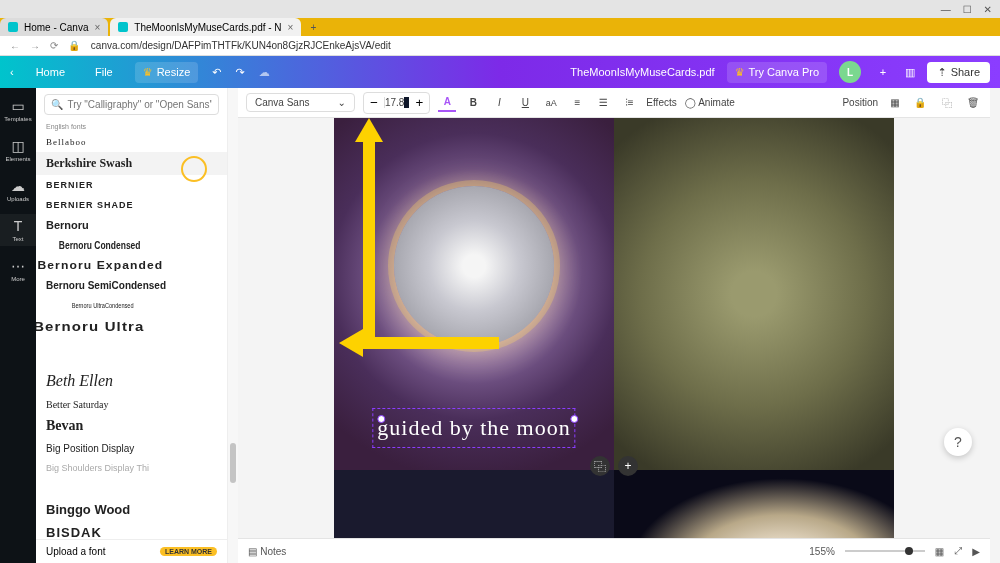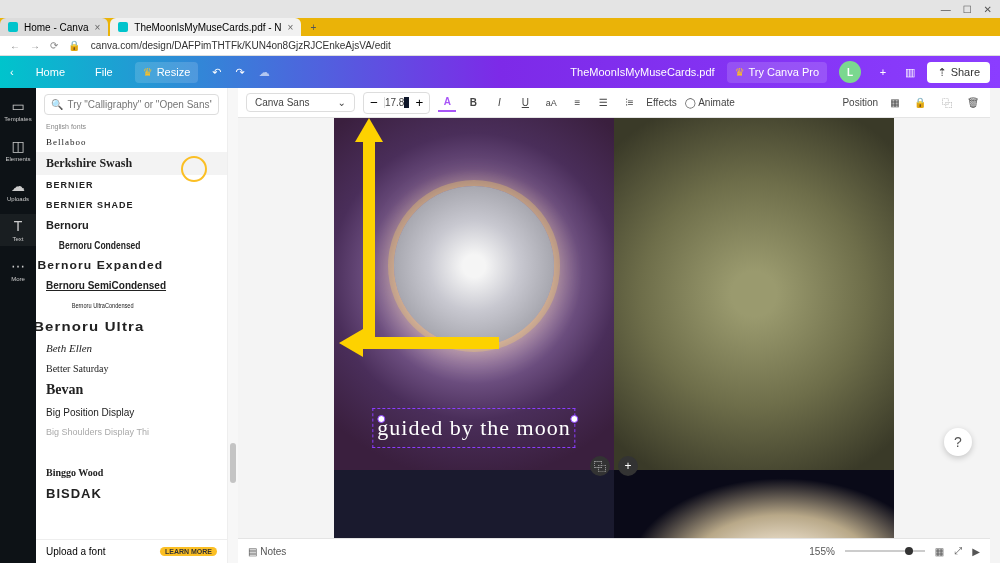--- a/index.html
+++ b/index.html
@@ -188,30 +188,30 @@
     </div>
     <div class="font-section-label">English fonts</div>
     <div class="font-list" id="font-list">
         <div class="font-item" style="font-family:cursive; font-size:9px; letter-spacing:1px;">Bellaboo</div>
         <div class="font-item hovered" style="font-family:'Brush Script MT',cursive; font-weight:bold; font-size:12px;">Berkshire Swash</div>
         <div class="font-item" style="font-family:Impact,sans-serif; font-weight:bold; font-size:9px; letter-spacing:1px;">BERNIER</div>
         <div class="font-item" style="font-family:Impact,sans-serif; font-weight:bold; font-size:9px; letter-spacing:1px;">BERNIER SHADE</div>
         <div class="font-item" style="font-family:Arial Black,sans-serif; font-weight:700; font-size:11px;">Bernoru</div>
         <div class="font-item" style="font-family:Arial,sans-serif; font-weight:bold; font-size:10px; transform:scaleX(0.85);">Bernoru Condensed</div>
         <div class="font-item" style="font-family:Arial Black,sans-serif; font-weight:900; font-size:11px; letter-spacing:1px; transform:scaleX(1.1);">Bernoru Expanded</div>
-        <div class="font-item" style="font-family:Arial,sans-serif; font-weight:bold; font-size:10px;text-decoration:underline;">Bernoru SemiCondensed</div>
+        <div class="font-item" style="font-family:Arial,sans-serif; font-weight:bold; font-size:10px;">Bernoru SemiCondensed</div>
         <div class="font-item" style="font-family:Arial,sans-serif; font-size:8px; transform:scaleX(0.7);">Bernoru UltraCondensed</div>
         <div class="font-item" style="font-family:Arial Black,sans-serif; font-weight:900; font-size:13px; letter-spacing:1px; transform:scaleX(1.15);">Bernoru Ultra</div>
-        <div class="font-item" style="font-family:'Brush Script MT',cursive; font-size:11px; font-style:italic;">Beth Ellen</div>
+        <div class="font-item" style="font-family:'Brush Script MT',cursive; font-size:16px; font-style:italic;margin-top:30px;">Beth Ellen</div>
         <div class="font-item" style="font-family:cursive; font-size:10px;">Better Saturday</div>
         <div class="font-item" style="font-family:Georgia,serif; font-weight:900; font-size:14px;text-align:center;">Bevan</div>
         <div class="font-item" style="font-family:Arial Narrow,sans-serif; font-size:10px;">Big Position Display</div>
         <div class="font-item" style="font-family:Arial Narrow,sans-serif; font-size:9px; color:#aaa;">Big Shoulders Display Thi</div>
         <div class="font-item" style="font-size:8px; color:#ccc;"></div>
-        <div class="font-item" style="font-family:Liberation Serif, serif; font-weight:bold; font-size:10px;">Binggo Wood</div>
+        <div class="font-item" style="font-family:Liberation Sans, sans-serif; font-weight:bold; font-size:13px;">Binggo Wood</div>
         <div class="font-item" style="font-family:Impact,sans-serif; font-weight:900; font-size:13px; letter-spacing:1px;">BISDAK</div>
         <div class="font-item" style="font-size:8px; color:#ccc;"></div>
       </div>
     <div class="upload-row">
       <span>Upload a font</span>
       <span class="learn-badge">LEARN MORE</span>
     </div>
     <div class="cursor-ring"></div>
   </div>
   <div class="panel-scroll">

